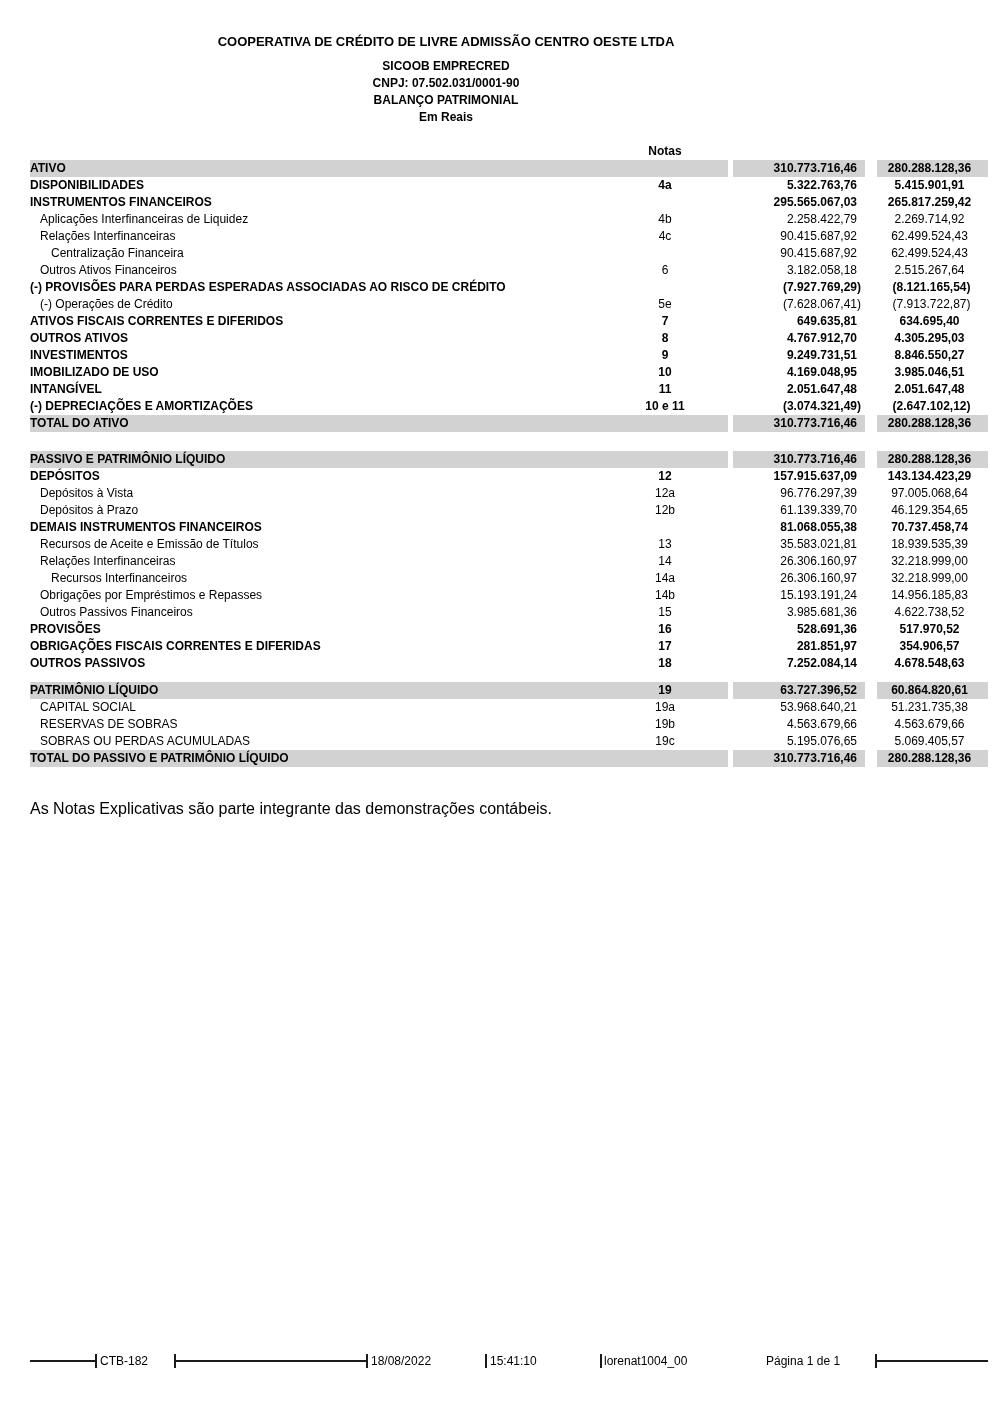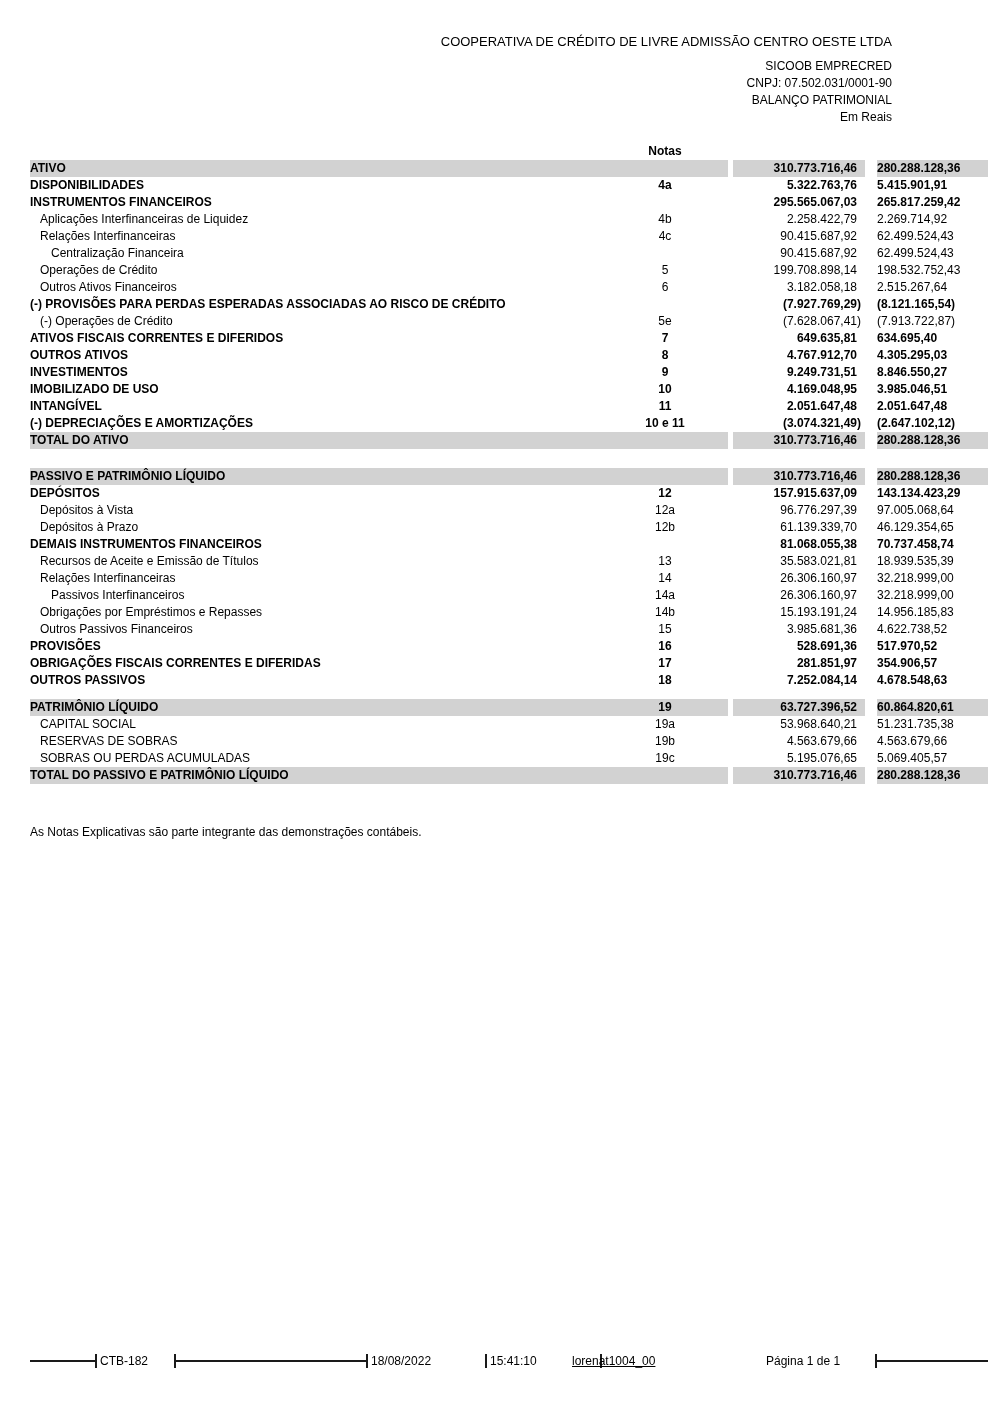--- a/index.html
+++ b/index.html
@@ -12,22 +12,22 @@
     font-family: "Liberation Sans", sans-serif;
     color: #000000;
     overflow: hidden;
   }
   
   .doc-header {
     position: absolute;
     top: 34px;
     left: 0;
     width: 892px;
-    text-align: right;
-    font-weight: normal;
+    text-align: center;
+    font-weight: bold;
   }
   .doc-header .company { font-size: 13px; margin-bottom: 9px; }
   .doc-header .subline { font-size: 12px; line-height: 17px; }
   
   .tbl {
     position: absolute;
     top: 143px;
     left: 30px;
     width: 958px;
     font-size: 12px;
@@ -37,34 +37,33 @@
   .c1 { position: relative; width: 698px; }
   .c1 .lbl { display: inline-block; }
   .ind0 { padding-left: 0; text-align: right; }
   .ind1 { padding-left: 10px; }
   .ind2 { padding-left: 21px; }
   .c1 .notes {
     position: absolute; top: 0; left: 570px; width: 130px;
     text-align: center;
   }
   .c2 { width: 132px; margin-left: 5px;  text-align: right; padding-right: 4px; box-sizing: border-box; }
-  .c3 { width: 111px; margin-left: 12px; text-align: left; padding-right: 2px;  box-sizing: border-box; }
+  .c3 { width: 111px; margin-left: 12px; text-align: center; padding-right: 2px;  box-sizing: border-box; }
   .c2 .val, .c3 .val { display: inline-block; }
   .val.noparen { padding-right: 4px; }
   .shaded .c1, .shaded .c2, .shaded .c3 { background: #d2d2d2; }
   .thead { font-weight: bold; }
   .thead .c2, .thead .c3 { text-align: center; padding-right: 0; margin-top: 20px; }
   .spacer-row { width: 100%; }
   
   .footnote {
     position: absolute;
     top: 800px;
     left: 30px;
-    font-size: 12px;
-    margin-top: 25px;
+    font-size: 16px;
   }
   
   .page-footer { position: absolute; top: 0; left: 0; width: 1000px; height: 1403px; pointer-events: none; }
   .f-line { position: absolute; top: 1360px; height: 2px; background: #1a1a1a; }
   .f-tick { position: absolute; top: 1354px; width: 2px; height: 14px; background: #1a1a1a; }
   .f-text { position: absolute; top: 1354px; height: 14px; line-height: 14px; font-size: 12px; }
 </style>
 </head>
 <body>
 
@@ -111,25 +110,20 @@
           <div class="c1"><span class="lbl ind1">Relações Interfinanceiras</span><span class="notes">4c</span></div>
           <div class="c2"><span class="val noparen">90.415.687,92</span></div>
           <div class="c3"><span class="val noparen">62.499.524,43</span></div>
         </div>
         <div class="trow">
           <div class="c1"><span class="lbl ind2">Centralização Financeira</span><span class="notes"></span></div>
           <div class="c2"><span class="val noparen">90.415.687,92</span></div>
           <div class="c3"><span class="val noparen">62.499.524,43</span></div>
         </div>
         <div class="trow">
-          <div class="c1"><span class="lbl ind1">Operações de Crédito</span><span class="notes">5</span></div>
-          <div class="c2"><span class="val noparen">199.708.898,14</span></div>
-          <div class="c3"><span class="val noparen">198.532.752,43</span></div>
-        </div>
-        <div class="trow">
           <div class="c1"><span class="lbl ind1">Outros Ativos Financeiros</span><span class="notes">6</span></div>
           <div class="c2"><span class="val noparen">3.182.058,18</span></div>
           <div class="c3"><span class="val noparen">2.515.267,64</span></div>
         </div>
         <div class="trow bold">
           <div class="c1"><span class="lbl ind0">(-) PROVISÕES PARA PERDAS ESPERADAS ASSOCIADAS AO RISCO DE CRÉDITO</span><span class="notes"></span></div>
           <div class="c2"><span class="val">(7.927.769,29)</span></div>
           <div class="c3"><span class="val">(8.121.165,54)</span></div>
         </div>
         <div class="trow">
@@ -202,21 +196,21 @@
           <div class="c1"><span class="lbl ind1">Recursos de Aceite e Emissão de Títulos</span><span class="notes">13</span></div>
           <div class="c2"><span class="val noparen">35.583.021,81</span></div>
           <div class="c3"><span class="val noparen">18.939.535,39</span></div>
         </div>
         <div class="trow">
           <div class="c1"><span class="lbl ind1">Relações Interfinanceiras</span><span class="notes">14</span></div>
           <div class="c2"><span class="val noparen">26.306.160,97</span></div>
           <div class="c3"><span class="val noparen">32.218.999,00</span></div>
         </div>
         <div class="trow">
-          <div class="c1"><span class="lbl ind2">Passivos Interfinanceiros</span><span class="notes">14a</span></div>
+          <div class="c1"><span class="lbl ind2">Recursos Interfinanceiros</span><span class="notes">14a</span></div>
           <div class="c2"><span class="val noparen">26.306.160,97</span></div>
           <div class="c3"><span class="val noparen">32.218.999,00</span></div>
         </div>
         <div class="trow">
           <div class="c1"><span class="lbl ind1">Obrigações por Empréstimos e Repasses</span><span class="notes">14b</span></div>
           <div class="c2"><span class="val noparen">15.193.191,24</span></div>
           <div class="c3"><span class="val noparen">14.956.185,83</span></div>
         </div>
         <div class="trow">
           <div class="c1"><span class="lbl ind1">Outros Passivos Financeiros</span><span class="notes">15</span></div>
@@ -273,19 +267,19 @@
     <div class="f-line" style="left:30px;  width:65px;"></div>
     <div class="f-tick" style="left:95px;"></div>
     <div class="f-text" style="left:100px;">CTB-182</div>
     <div class="f-tick" style="left:174px;"></div>
     <div class="f-line" style="left:176px; width:191px;"></div>
     <div class="f-tick" style="left:366px;"></div>
     <div class="f-text" style="left:371px;">18/08/2022</div>
     <div class="f-tick" style="left:485px;"></div>
     <div class="f-text" style="left:490px;">15:41:10</div>
     <div class="f-tick" style="left:600px;"></div>
-    <div class="f-text" style="left:572px;text-decoration:underline;">lorenat1004_00</div>
+    <div class="f-text" style="left:604px;">lorenat1004_00</div>
     <div class="f-text" style="left:766px;">Página 1 de 1</div>
     <div class="f-tick" style="left:875px;"></div>
     <div class="f-line" style="left:877px; width:111px;"></div>
   </div>
 
 </div>
 
 </body></html>

